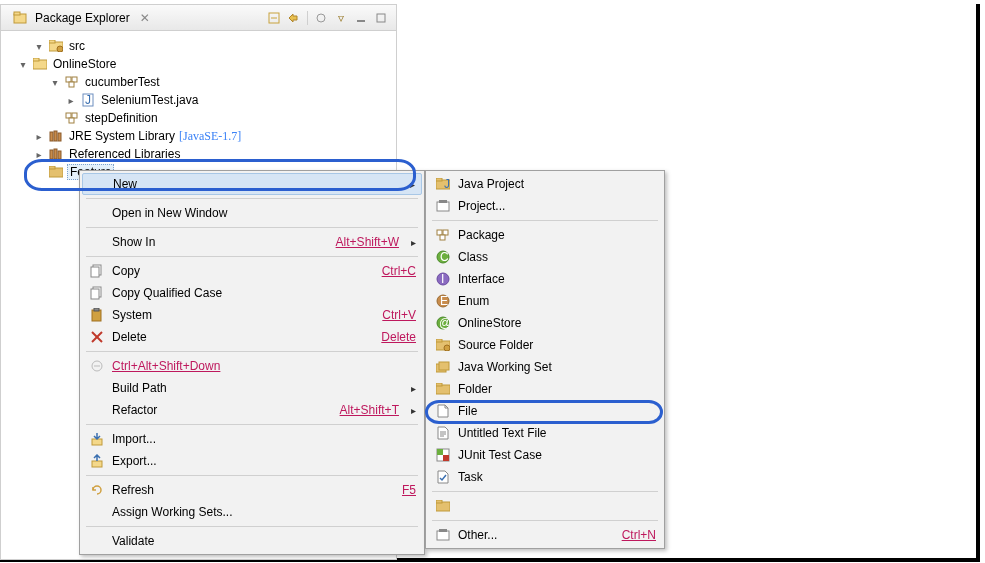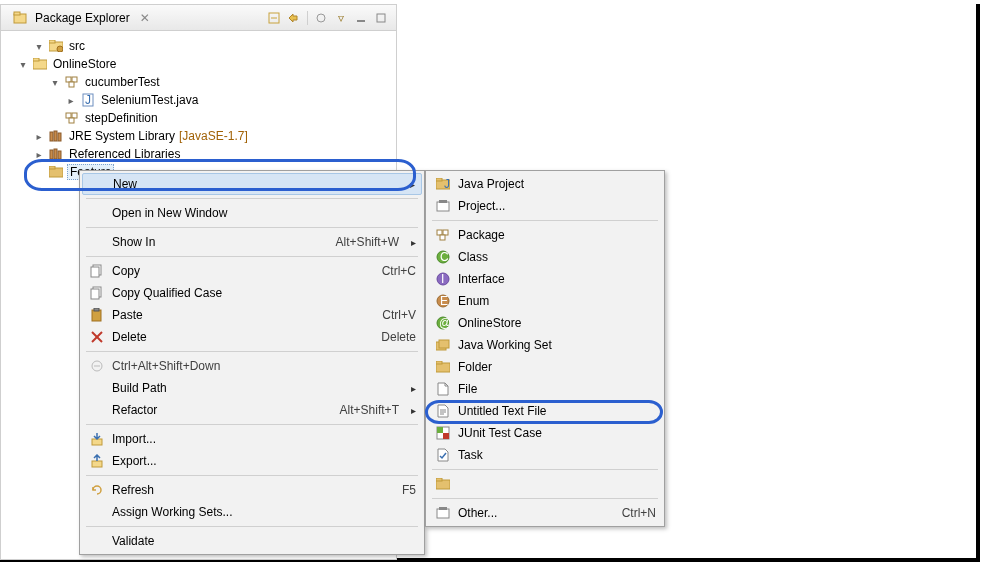--- a/index.html
+++ b/index.html
@@ -16,40 +16,40 @@
   .tb-sep { width: 1px; height: 14px; background: #cfcfcf; }
 
   .tree { padding: 6px 4px; }
   .tree-row { display: flex; align-items: center; height: 18px; white-space: nowrap; }
   .twisty { width: 12px; text-align: center; color: #666; display:inline-block;}
   .twisty.exp::before { content: "▾"; font-size: 10px;}
   .twisty.col::before { content: "▸"; font-size: 10px;}
   .twisty.none::before { content: ""; }
   .node-icon { width: 16px; height: 16px; display:inline-flex; align-items:center; justify-content:center; margin: 0 3px;}
   .lbl { padding: 0 2px; }
-  .orange { color: #a16207; }
+  .orange { color: #3b82f6; font-family: Liberation Serif, serif; }
   .selected { background: #e5f1fb; border: 1px dotted #7da2ce; padding: 0 2px; }
   
   .indent-1 { padding-left: 12px; }
   .indent-2 { padding-left: 28px; }
   .indent-3 { padding-left: 44px; }
   .indent-4 { padding-left: 60px; }
 
   .folder-closed { fill: #e4c06e; stroke: #c09a3a; }
   .folder-open { fill: #f4d88a; stroke: #c09a3a; }
   .pkg-square { fill: #fff; stroke: #a08040; }
   .jfile { fill: #fff; stroke: #6c8ebf; }
   .lib-books { fill: #c88c4c; stroke: #8a5a2b; }
 
   .ctx-menu { position: absolute; left: 79px; top: 166px; width: 346px; background: #f2f2f2; border: 1px solid #a0a0a0; box-shadow: 2px 2px 4px rgba(0,0,0,.25); padding: 2px; }
   .ctx-row { display: flex; align-items: center; height: 22px; padding: 0 6px; gap: 6px;}
   .ctx-row.hover { background: #d6e5f5; border: 1px solid #a8c7e6; border-radius: 2px; height: 22px;}
   .ctx-icon { width: 18px; display:inline-flex; align-items:center; justify-content:center;}
   .ctx-label { flex: 1; }
-  .ctx-shortcut { color: #404040; }
+  .ctx-shortcut { color: #be185d; text-decoration: underline; }
   .ctx-arrow::after { content: "▸"; font-size: 10px; color: #333; margin-left: 6px; }
   .ctx-sep { height: 1px; background: #d0d0d0; margin: 3px 4px; }
   .disabled { color: #9a9a9a; }
 
   .sub-menu { position: absolute; left: 425px; top: 166px; width: 240px; background: #f2f2f2; border: 1px solid #a0a0a0; box-shadow: 2px 2px 4px rgba(0,0,0,.25); padding: 2px; }
 
   .highlight-oval { position: absolute; border: 3px solid #2b5fcf; border-radius: 18px/14px; pointer-events: none; }
   .hl-feature { left: 24px; top: 155px; width: 392px; height: 32px; }
   .hl-file { left: 425px; top: 396px; width: 238px; height: 24px; border-radius: 14px/12px;}
 
@@ -232,21 +232,21 @@
         </span>
       <span class="ctx-label">Copy Qualified Case</span>
     </div>
     <div class="ctx-row">
       <span class="ctx-icon">
           <svg width="14" height="14">
             <rect x="2" y="2" width="9" height="11" fill="#d0a040" stroke="#a07020"></rect>
             <rect x="4" y="0" width="5" height="3" fill="#888" stroke="#555"></rect>
           </svg>
         </span>
-      <span class="ctx-label">Paste</span>
+      <span class="ctx-label">System</span>
       <span class="ctx-shortcut">Ctrl+V</span>
     </div>
     <div class="ctx-row">
       <span class="ctx-icon">
           <svg width="12" height="12">
             <line x1="1" y1="1" x2="11" y2="11" stroke="#c0392b" stroke-width="2"></line>
             <line x1="11" y1="1" x2="1" y2="11" stroke="#c0392b" stroke-width="2"></line>
           </svg>
         </span>
       <span class="ctx-label">Delete</span>
@@ -373,20 +373,30 @@
       <span class="ctx-label">Enum</span>
     </div>
     <div class="ctx-row">
       <span class="ctx-icon">
           <svg width="14" height="14">
             <circle cx="7" cy="7" r="6" fill="#6caf3e" stroke="#4a8a2a"></circle>
             <text x="3" y="11" font-size="9" fill="#fff">@</text>
           </svg>
         </span>
       <span class="ctx-label">OnlineStore</span>
+    </div>
+    <div class="ctx-row">
+      <span class="ctx-icon">
+          <svg width="14" height="12">
+            <rect x="0" y="2" width="14" height="9" class="folder-closed"></rect>
+            <rect x="0" y="0" width="6" height="3" class="folder-closed"></rect>
+            <circle cx="11" cy="9" r="3" fill="#d0a040" stroke="#a07020"></circle>
+          </svg>
+        </span>
+      <span class="ctx-label">Source Folder</span>
     </div>
     <div class="ctx-row">
       <span class="ctx-icon">
           <svg width="14" height="12">
             <rect x="0" y="3" width="10" height="8" class="folder-closed"></rect>
             <rect x="3" y="1" width="10" height="8" class="folder-closed"></rect>
           </svg>
         </span>
       <span class="ctx-label">Java Working Set</span>
     </div>

